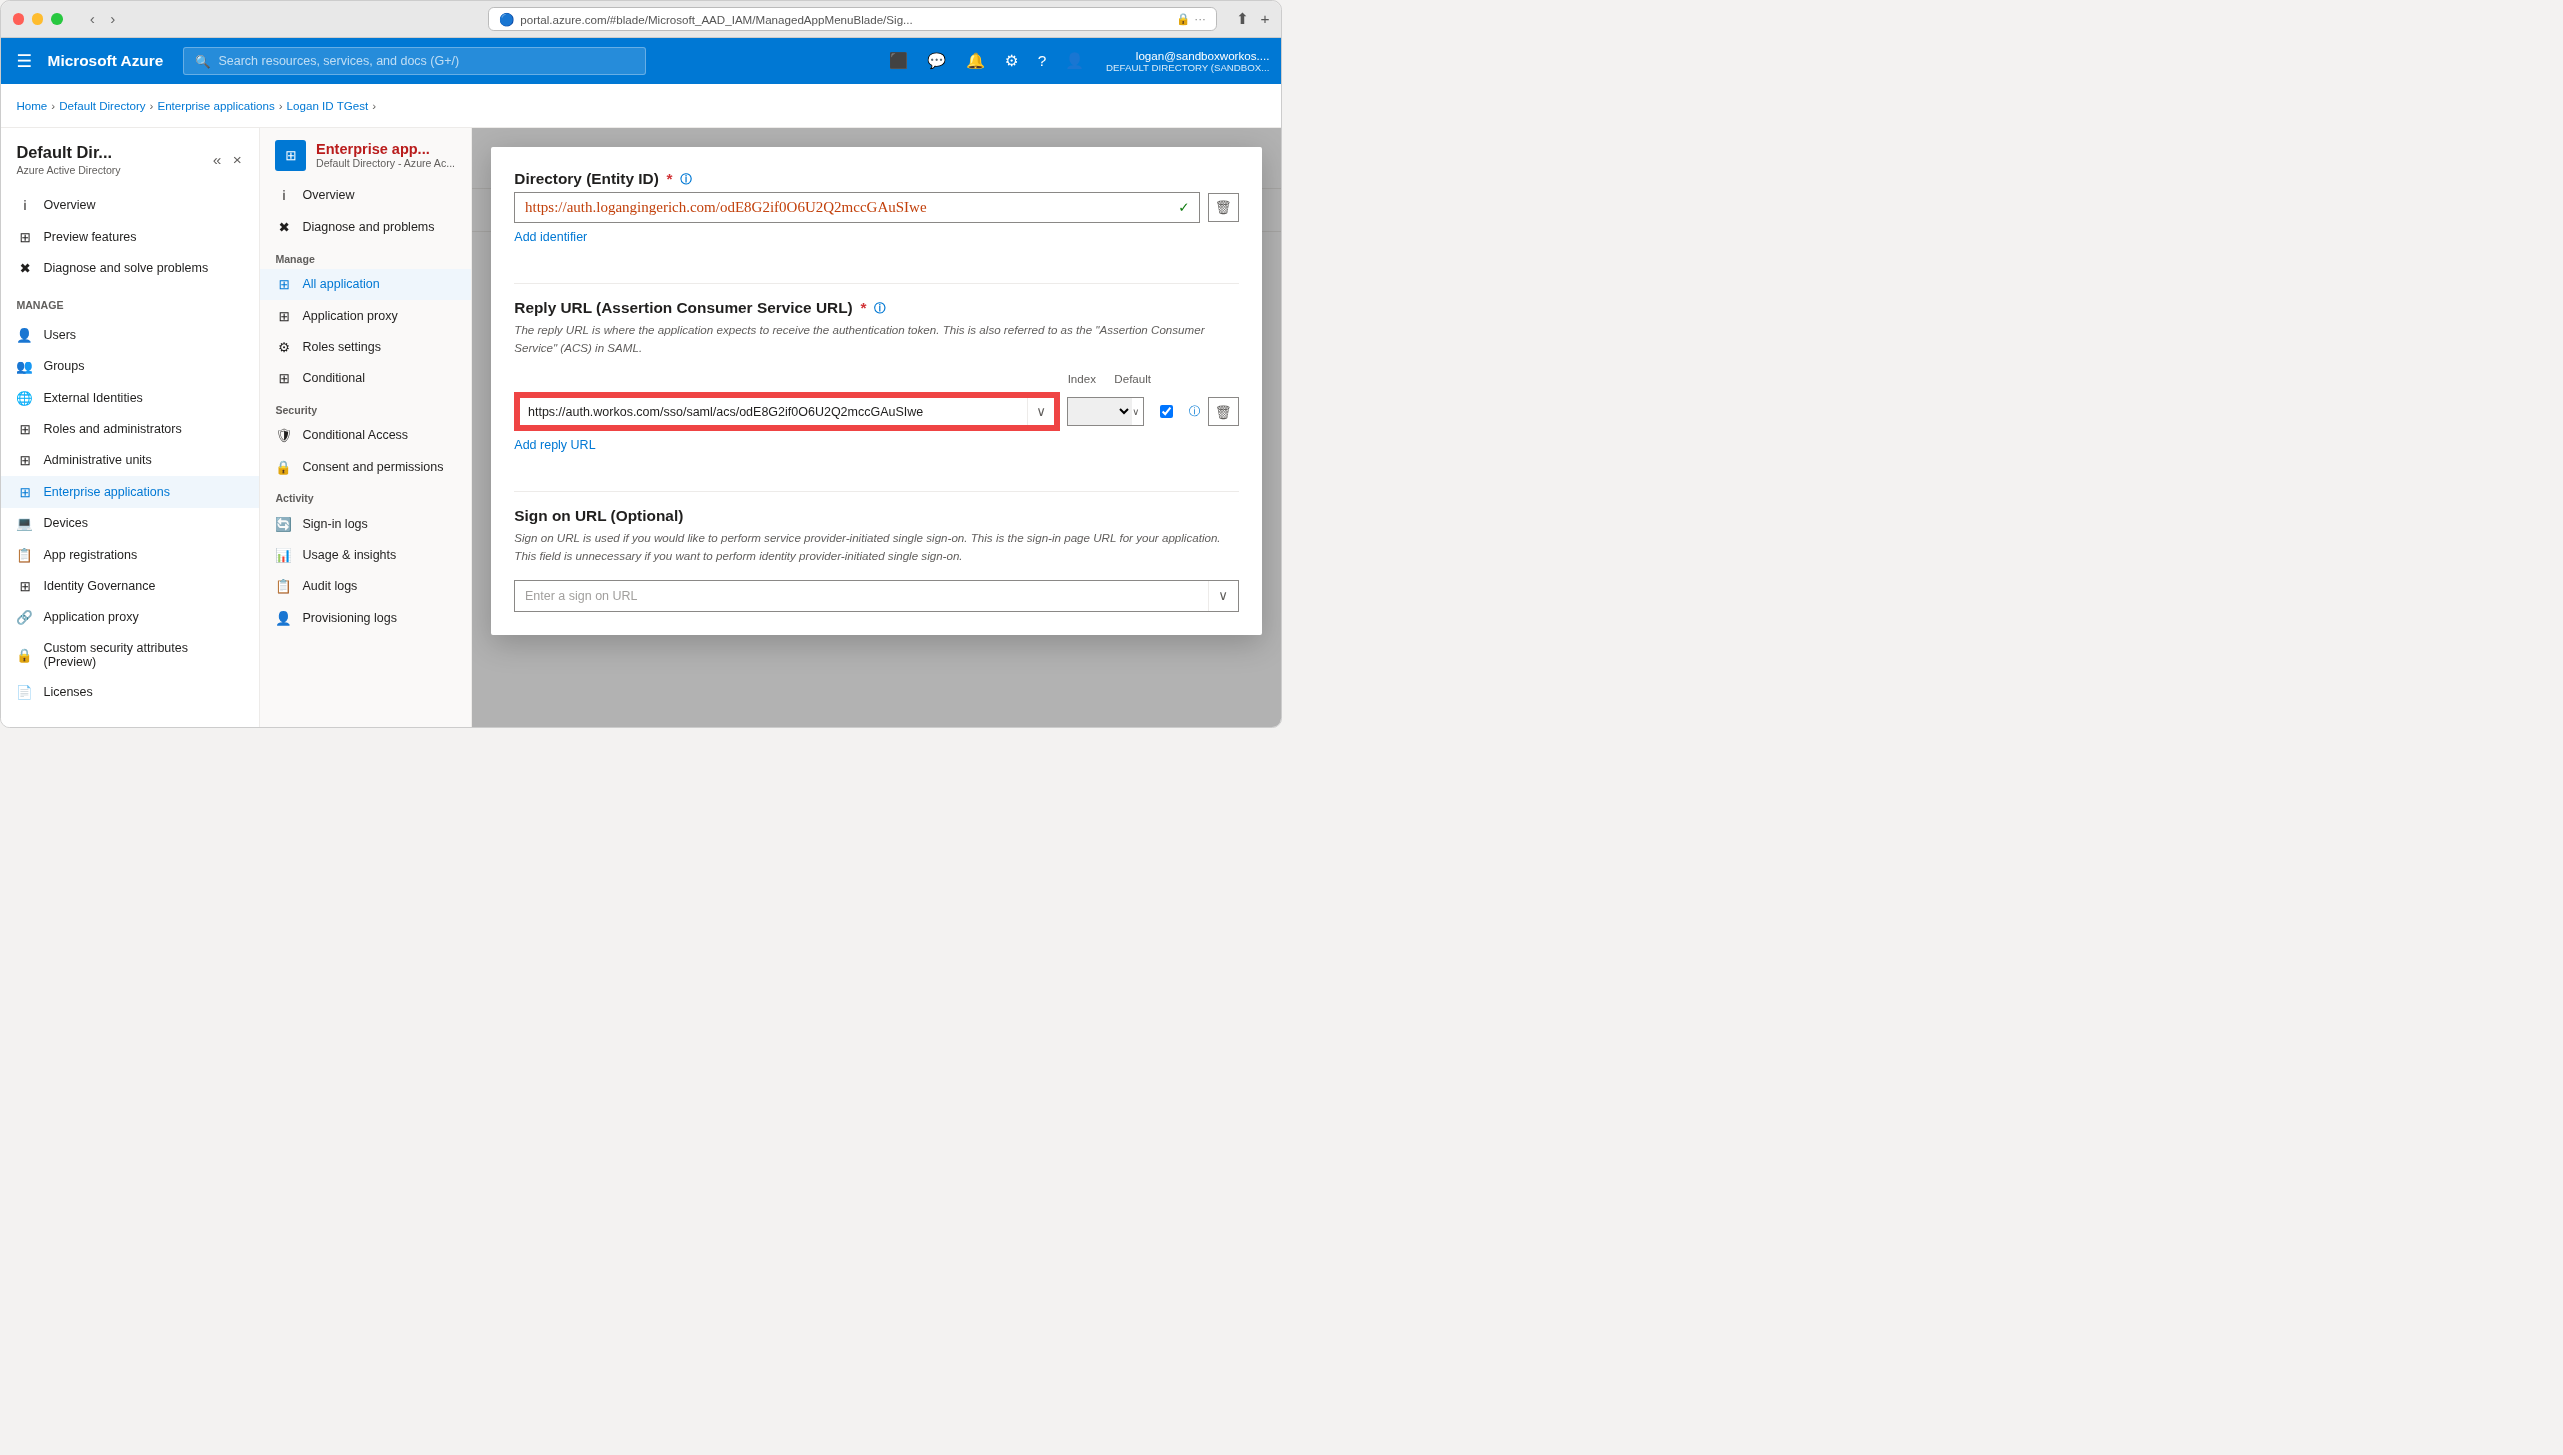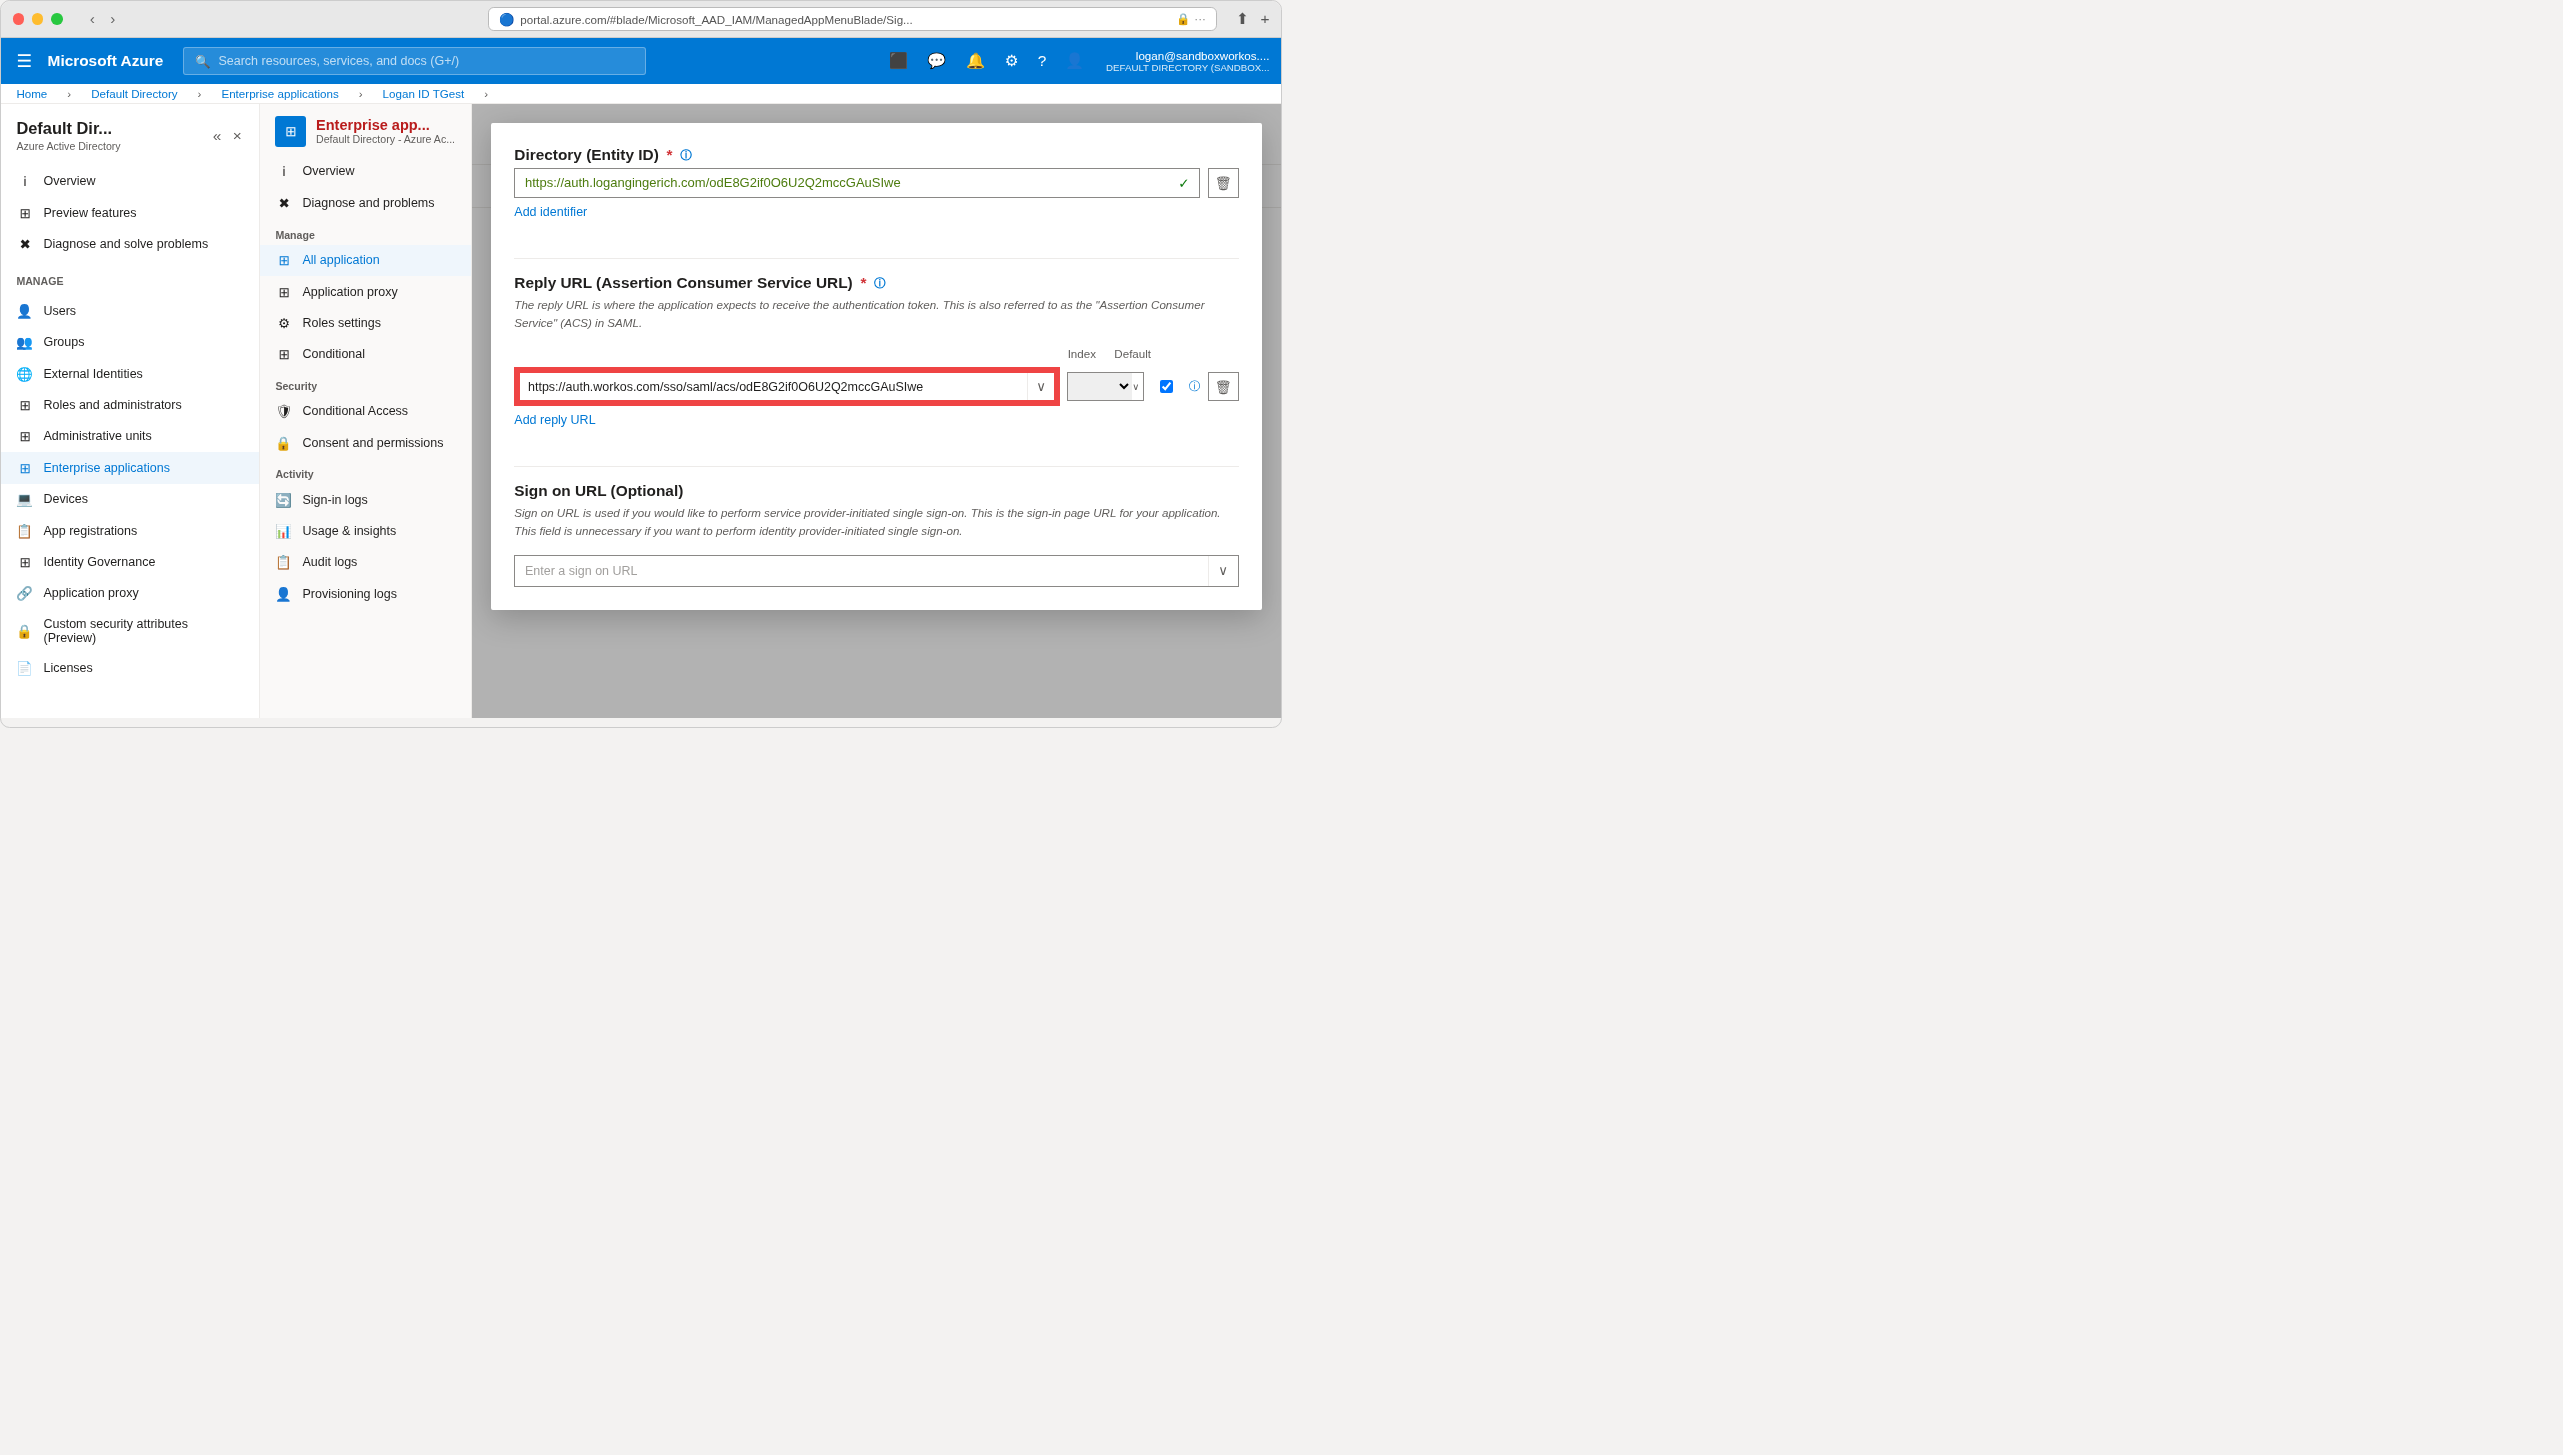--- a/index.html
+++ b/index.html
@@ -89,29 +89,29 @@
     .azure-nav-icon { color: #fff; font-size: 15.4px; padding: 5.8px; cursor: pointer; }
     .azure-user {
       display: flex; flex-direction: column; align-items: flex-end;
       font-size: 10.6px; color: #fff; margin-left: 3.9px; cursor: pointer;
     }
     .azure-user .name { font-size: 11.6px; }
     .azure-user .tenant { font-size: 9.7px; opacity: 0.85; }
 
     
     .breadcrumb {
-      height: 20px;
+      height: 44px;
       background: #fff;
       display: flex;
       align-items: center;
       padding: 0 15.4px;
       border-bottom: 1px solid #edebe9;
       font-size: 11.6px;
       color: #0078d4;
-      gap: 20px;
+      gap: 4px;
     }
     .breadcrumb span { color: #605e5c; }
     .breadcrumb a { color: #0078d4; text-decoration: none; cursor: pointer; }
 
     
     .main-layout {
       display: flex;
       height: calc(728px - 37px - 46px - 31px);
       overflow: hidden;
     }
@@ -261,21 +261,21 @@
       display: flex; align-items: center; gap: 7.7px; margin-bottom: 7.7px;
     }
     .input-with-check {
       flex: 1;
       display: flex; align-items: center;
       border: 1px solid #8a8886;
       background: #fff;
       padding: 5.8px 9.7px;
     }
     .input-with-check input {
-      flex: 1; border: none; outline: none; font-size: 13px; color: #4d7c0f;
+      flex: 1; border: none; outline: none; font-size: 15px; color: #c2410c; font-family: Liberation Serif, serif;
     }
     .check-icon { color: #107c10; font-size: 13.5px; margin-left: 3.9px; }
     .delete-btn {
       background: none; border: none; cursor: pointer;
       color: #605e5c; font-size: 13.5px; padding: 5.8px;
       border: 1px solid #8a8886;
     }
     .add-link {
       color: #0078d4; font-size: 12.5px; cursor: pointer; text-decoration: none;
       display: inline-block; margin-bottom: 19.3px;

